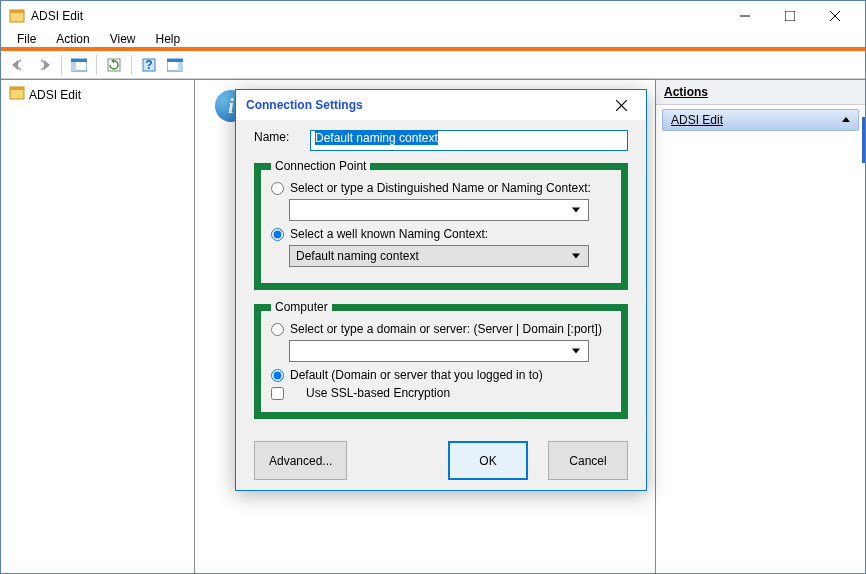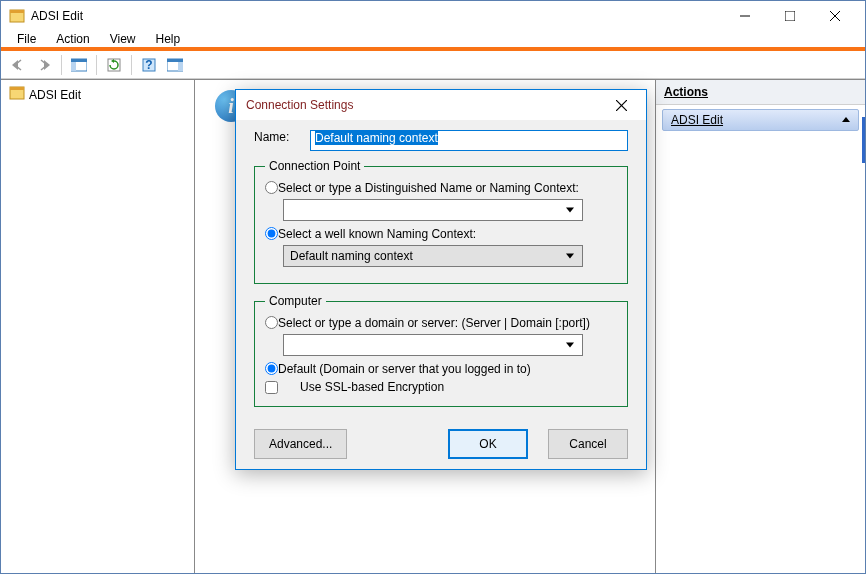--- a/index.html
+++ b/index.html
@@ -22,39 +22,39 @@
 .infoicon { width: 32px; height: 32px; border-radius: 50%; background: radial-gradient(circle at 30% 30%, #6bc0f0, #1e6bb8); display: flex; align-items: center; justify-content: center; color: #fff; font-weight: bold; font-size: 20px; flex-shrink: 0; font-family: Georgia, serif; font-style: italic; }
 .infotext { color: #333; line-height: 1.4; }
 .actionpane { width: 209px; background: #fff; text-decoration: underline; }
 .actionhdr { background: #eef1f5; border-bottom: 1px solid #d0d0d0; padding: 5px 8px; font-weight: bold; color: #000; }
 .actiongroup { padding: 4px 6px 6px 6px; }
 .actiontag { background: linear-gradient(#dfe9fa, #b8cdee); border: 1px solid #9db8e0; border-radius: 2px; padding: 3px 8px; display: flex; justify-content: space-between; align-items: center; }
 .actionentry { padding: 6px 12px 6px 22px; display: flex; justify-content: space-between; align-items: center; }
 
 .dialog { position: absolute; left: 234px; top: 88px; width: 412px; background: #f0f0f0; border: 1px solid #0078d7; box-shadow: 0 4px 20px rgba(0,0,0,.3); }
 .dlghdr { height: 30px; display: flex; align-items: center; padding: 0 10px; background: #fff; }
-.dlghdr .dlgtitle { flex: 1; color: #7f1d1d; }
+.dlghdr .dlgtitle { flex: 1; color: #1d4ed8; font-weight: bold; }
 .dlgclose { width: 30px; height: 28px; display: flex; align-items: center; justify-content: center; }
 .dlgbody { padding: 10px 18px; }
 .row { display: flex; align-items: flex-start; margin-bottom: 8px; gap: 16px; }
 .row label { width: 40px; }
 .tinput { flex: 1; height: 21px; border: 1px solid #7a7a7a; background: #fff; padding: 0 4px; font-size: 12px; }
 .tinput.sel { border-color: #0078d7; }
 .selspan { background: #0078d7; color: #fff; padding: 0; }
 .ro { background: #f0f0f0; }
-fieldset { border: 1px solid #15803d; margin: 6px 0 10px 0; padding: 8px 7px 10px 10px; }
+fieldset { border: 7px solid #15803d; margin: 6px 0 10px 0; padding: 8px 7px 10px 10px; }
 fieldset legend { padding: 0 4px; }
-.radiorow { display: flex; align-items: flex-start; margin-bottom: 4px; }
+.radiorow { display: flex; align-items: center; gap: 6px; margin-bottom: 4px; }
 .combo { width: 300px; height: 22px; border: 1px solid #7a7a7a; background: #fff; display: flex; align-items: center; padding: 0 6px; margin: 2px 0 6px 18px; position: relative; }
 .combo.disabled { background: #fff; color: #000; }
 .combo.sel { background: #e1e1e1; }
 .combo::after { content: ""; position: absolute; right: 8px; top: 50%; transform: translateY(-50%); border-left: 4px solid transparent; border-right: 4px solid transparent; border-top: 5px solid #000; }
 .chkrow { display: flex; align-items: center; gap: 22px; margin: 4px 0 2px 0; }
 .dlgfooter { display: flex; justify-content: space-between; padding: 2px 18px 10px 18px; }
-.btn { height: 30px; border: 1px solid #adadad; background: #e1e1e1; padding: 0 14px; min-width: 80px; display: inline-flex; align-items: center; justify-content: center; }
+.btn { height: 39px; border: 1px solid #adadad; background: #e1e1e1; padding: 0 14px; min-width: 80px; display: inline-flex; align-items: center; justify-content: center; }
 .btn.primary { border: 2px solid #0078d7; background: #e5f1fb; }
 input[type=radio], input[type=checkbox] { margin: 0; width: 13px; height: 13px; }
 .rightblue { position: absolute; right: 0px; top: 116px; width: 3px; height: 46px; background: #3068c8; }
 </style>
 </head>
 <body>
 
 <div class="titlebar">
   <span class="appicon">
     <svg viewBox="0 0 16 16">

